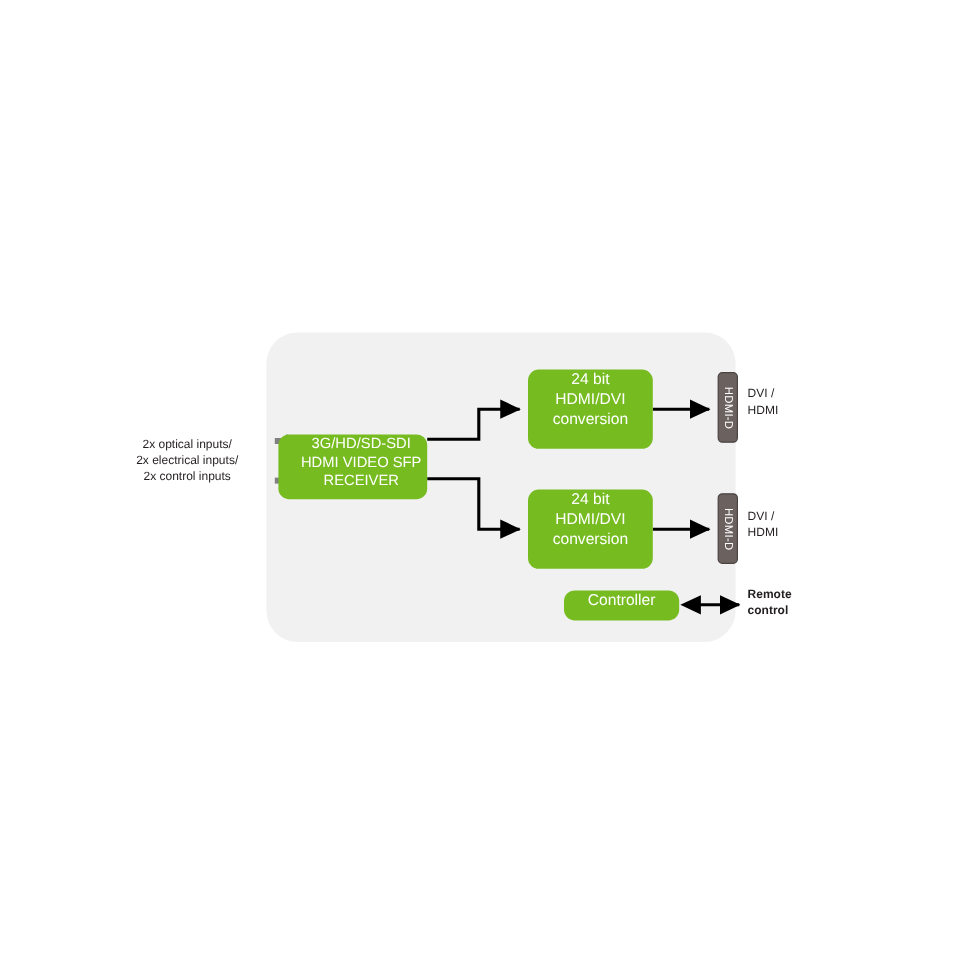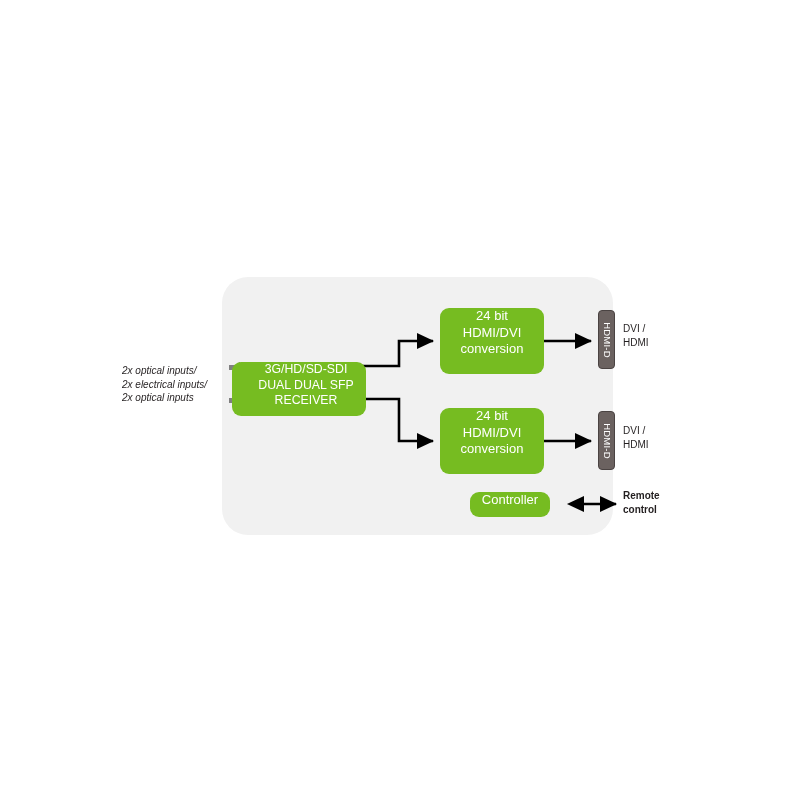--- a/index.html
+++ b/index.html
@@ -43,21 +43,21 @@
     justify-content: flex-start;
     text-align: center;
     line-height: 1.28;
     box-sizing: border-box;
   }
   .green-block .line { display: block; white-space: nowrap; }
 
   #sdi-receiver {
     left: 232px;
     top: 362px;
-    width: 134px;
+    width: 124px;
     height: 54px;
     font-size: 12.3px;
     padding-left: 14px;
   }
   #conv-top {
     left: 440px;
     top: 308px;
     width: 104px;
     height: 66px;
     font-size: 13px;
@@ -65,21 +65,21 @@
   #conv-bottom {
     left: 440px;
     top: 408px;
     width: 104px;
     height: 66px;
     font-size: 13px;
   }
   #controller-block {
     left: 470px;
     top: 492px;
-    width: 80px;
+    width: 96px;
     height: 25px;
     font-size: 13px;
   }
 
   
   .connector {
     position: absolute;
     width: 17px;
     height: 59px;
     background: #6b6260;
@@ -103,25 +103,24 @@
 
   
   .side-label {
     position: absolute;
     font-size: 10px;
     color: #231f20;
     line-height: 1.36;
     white-space: nowrap;
   }
   #input-labels {
-    left: 122px;
+    left: 106px;
     top: 364px;
-    text-align: left;
+    text-align: center;
     width: 100px;
-    font-style: italic;
   }
   #label-dvi-top { left: 623px; top: 322px; }
   #label-dvi-bottom { left: 623px; top: 424px; }
   #label-remote { left: 623px; top: 489px; font-weight: bold; }
 
   svg.wires {
     position: absolute;
     left: 0; top: 0;
     width: 800px;
     height: 800px;
@@ -161,26 +160,26 @@
     <path d="M544,341 L591,341" fill="none" stroke="#000000" stroke-width="2.6" marker-end="url(#arrowBlack)"></path>
 
     <path d="M544,441 L591,441" fill="none" stroke="#000000" stroke-width="2.6" marker-end="url(#arrowBlack)"></path>
 
     <path d="M582,504 L616,504" fill="none" stroke="#000000" stroke-width="2.6" marker-start="url(#arrowBlackStart)" marker-end="url(#arrowBlack)"></path>
   </svg>
 
   <div class="side-label" id="input-labels">
     <div>2x optical inputs/</div>
     <div>2x electrical inputs/</div>
-    <div>2x optical inputs</div>
+    <div>2x control inputs</div>
   </div>
 
   <div class="green-block" id="sdi-receiver">
     <span class="line">3G/HD/SD-SDI</span>
-    <span class="line">DUAL DUAL SFP</span>
+    <span class="line">HDMI VIDEO SFP</span>
     <span class="line">RECEIVER</span>
   </div>
 
   <div class="green-block" id="conv-top">
     <span class="line">24 bit</span>
     <span class="line">HDMI/DVI</span>
     <span class="line">conversion</span>
   </div>
 
   <div class="green-block" id="conv-bottom">

